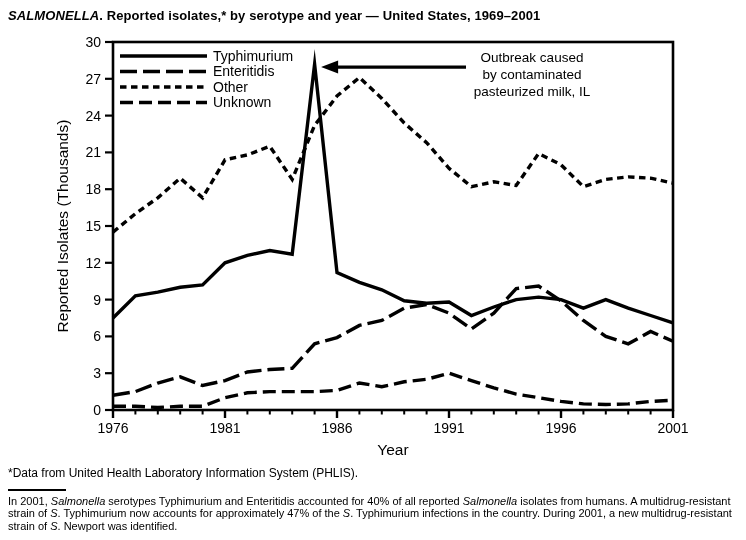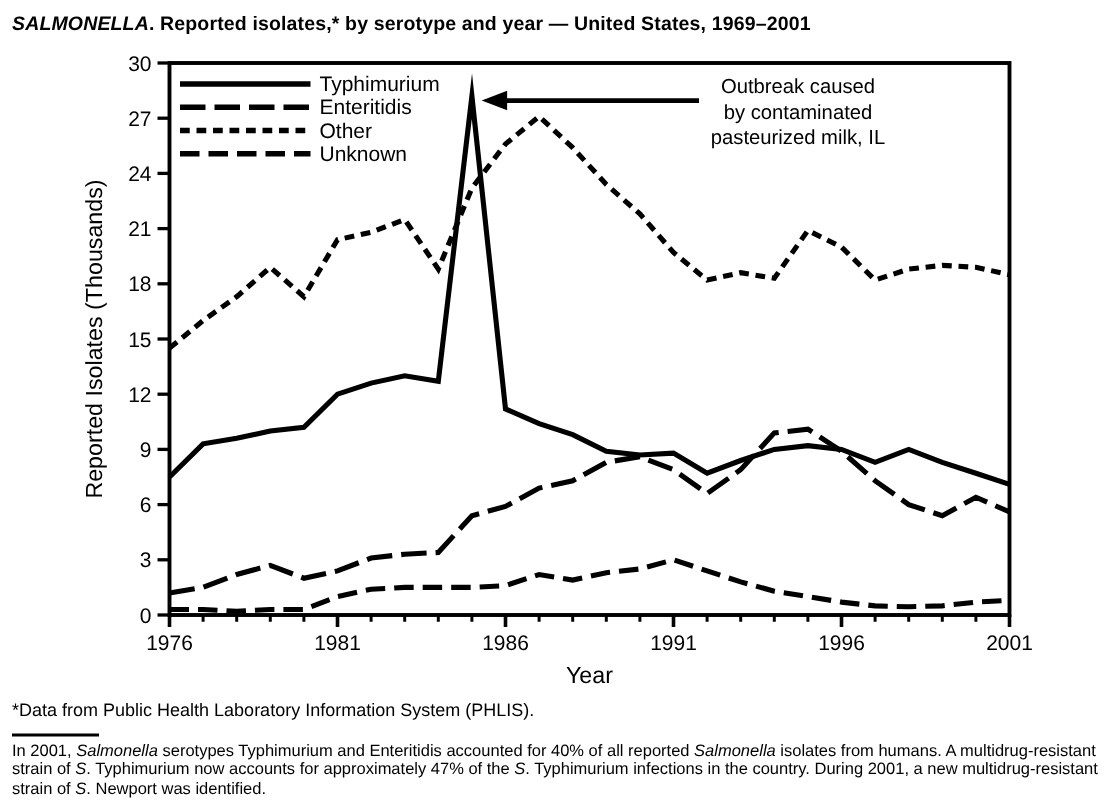--- a/index.html
+++ b/index.html
@@ -89,15 +89,15 @@
     <text x="213" y="91.7" font-size="14px">Other</text>
     <line x1="120" y1="102.5" x2="207" y2="102.5" stroke="#000000" stroke-width="3.6" stroke-dasharray="13 6"></line>
     <text x="213" y="107.2" font-size="14px">Unknown</text>
     <text x="532" y="62" text-anchor="middle" font-size="13.5px">Outbreak caused</text>
     <text x="532" y="79" text-anchor="middle" font-size="13.5px">by contaminated</text>
     <text x="532" y="96" text-anchor="middle" font-size="13.5px">pasteurized milk, IL</text>
     <line x1="337.1" y1="67.07999999999998" x2="466" y2="67.07999999999998" stroke="#000000" stroke-width="3.2"></line>
     <polygon points="321.1,67.07999999999998 338.1,60.579999999999984 338.1,73.57999999999998" fill="#000000"></polygon>
   </svg>
 
-<div class="fn1">*Data from Public Health Laboratory Information System (PHLIS).</div>
+<div class="fn1">*Data from United Health Laboratory Information System (PHLIS).</div>
 <div class="fnrule"></div>
 <div class="fn2" id="footnote-note"><span>In 2001, </span><i>Salmonella</i><span> serotypes Typhimurium and Enteritidis accounted for 40% of all reported </span><i>Salmonella</i><span> isolates from humans. A multidrug-resistant strain of </span><i>S</i><span>. Typhimurium now accounts for approximately 47% of the </span><i>S</i><span>. Typhimurium infections in the country. During 2001, a new multidrug-resistant strain of </span><i>S</i><span>. Newport was identified.</span></div>
 
 </body></html>

